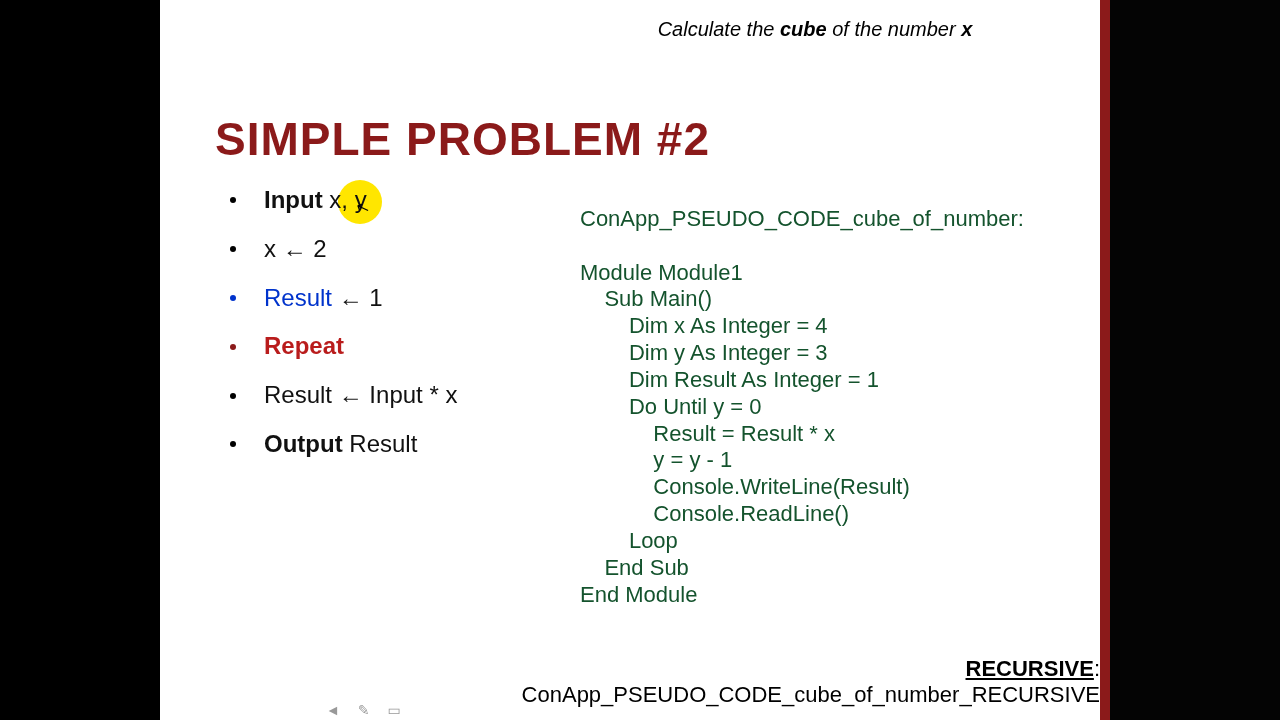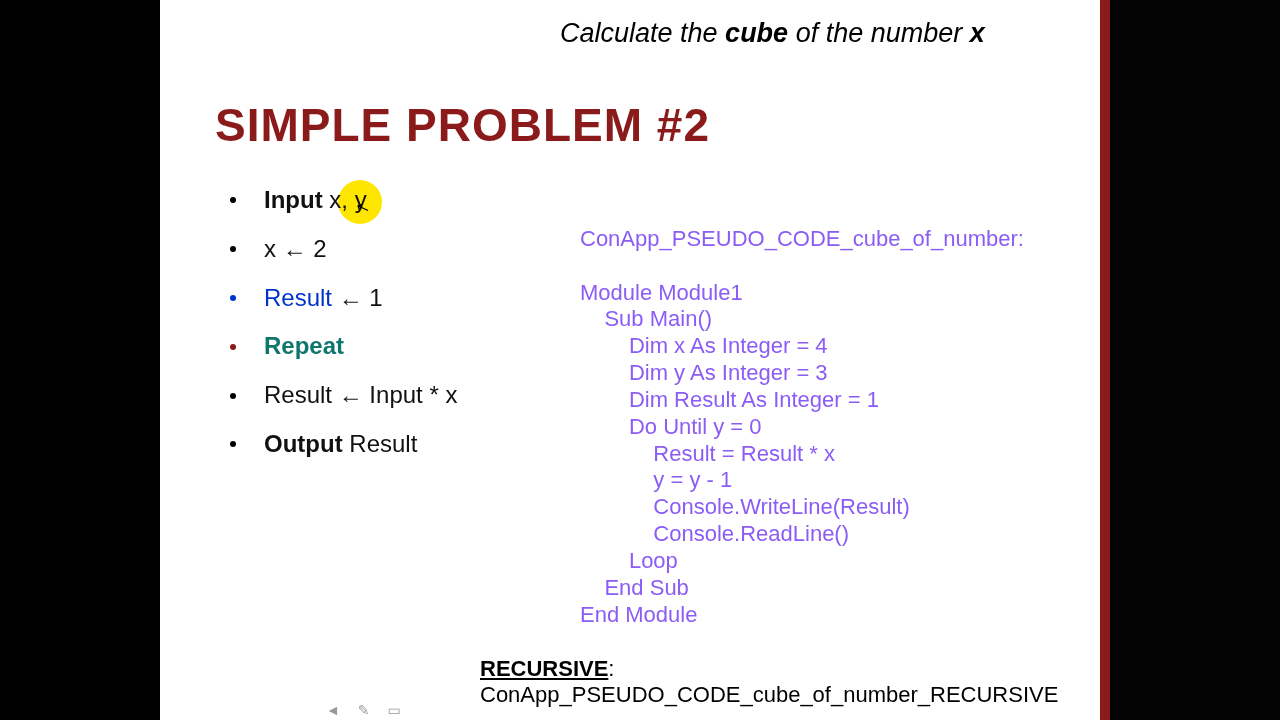--- a/index.html
+++ b/index.html
@@ -3,41 +3,41 @@
 <meta charset="utf-8">
 <style>
   * { margin: 0; padding: 0; box-sizing: border-box; }
   html, body { width: 1280px; height: 720px; overflow: hidden; font-family: Arial, Helvetica, sans-serif; background: #000; }
   .stage { position: relative; width: 1280px; height: 720px; background: #000; }
   .left-gutter { position: absolute; left: 0; top: 0; width: 160px; height: 720px; background: #000; }
   .slide { position: absolute; left: 160px; top: 0; width: 940px; height: 720px; background: #fff; }
   .right-edge { position: absolute; left: 1100px; top: 0; width: 10px; height: 720px; background: #8b1a1a; }
   .right-panel { position: absolute; left: 1110px; top: 0; width: 170px; height: 720px; background: #040404; }
 
-  .header-line { position: absolute; top: 18px; left: 400px; right: 30px; font-size: 27px; font-style: italic; color: #000; text-align: left; }
+  .header-line { position: absolute; top: 18px; left: 400px; right: 30px; font-size: 20px; font-style: italic; color: #000; text-align: center; }
   .header-line .b { font-weight: bold; }
 
-  .title { position: absolute; top: 98px; left: 55px; font-size: 46px; font-weight: 800; color: #8b1a1a; letter-spacing: 1px; font-family: Arial, sans-serif; }
+  .title { position: absolute; top: 112px; left: 55px; font-size: 46px; font-weight: 800; color: #8b1a1a; letter-spacing: 1px; font-family: Arial, sans-serif; }
 
   .bullets { position: absolute; top: 186px; left: 70px; width: 360px; }
   .bullets li { list-style: none; display: flex; align-items: center; font-size: 24px; color: #111; margin-bottom: 20px; line-height: 1.2; }
   .bullets li .dot { width: 6px; height: 6px; border-radius: 50%; background: #000; margin-right: 28px; flex: 0 0 auto; }
   .bullets li .dot.blue { background: #0033cc; }
   .bullets li .dot.red  { background: #8b1a1a; }
   .bullets li .content { flex: 1; }
   .b { font-weight: bold; }
   .blue { color: #0033cc; }
-  .red  { color: #0f766e; }
+  .red  { color: #b91c1c; }
 
   .highlight { position: absolute; top: 180px; left: 178px; width: 44px; height: 44px; border-radius: 50%; background: #ffe600; z-index: 1; }
   .cursor { position: absolute; top: 198px; left: 196px; font-size: 16px; color: #000; z-index: 3; pointer-events: none; transform: rotate(-20deg); }
 
-  .code { position: absolute; top: 206px; left: 420px; width: 500px; font-size: 22px; color: #8b5cf6; line-height: 1.22; font-family: Arial, sans-serif; white-space: pre; margin-top: 20px; }
+  .code { position: absolute; top: 206px; left: 420px; width: 500px; font-size: 22px; color: #14532d; line-height: 1.22; font-family: Arial, sans-serif; white-space: pre; }
 
-  .footer { position: absolute; bottom: 12px; left: 320px; font-size: 22px; color: #000; }
+  .footer { position: absolute; bottom: 12px; left: 320px; font-size: 22px; color: #000; text-align: right; }
   .footer .u { text-decoration: underline; font-weight: bold; }
 
   .toolbar { position: absolute; left: 160px; bottom: 0; width: 120px; height: 20px; display: flex; gap: 18px; align-items: center; padding-left: 6px; }
   .toolbar span { font-size: 14px; color: #999; }
 </style>
 </head>
 <body>
 
 <div class="stage">
   <div class="left-gutter"></div>

